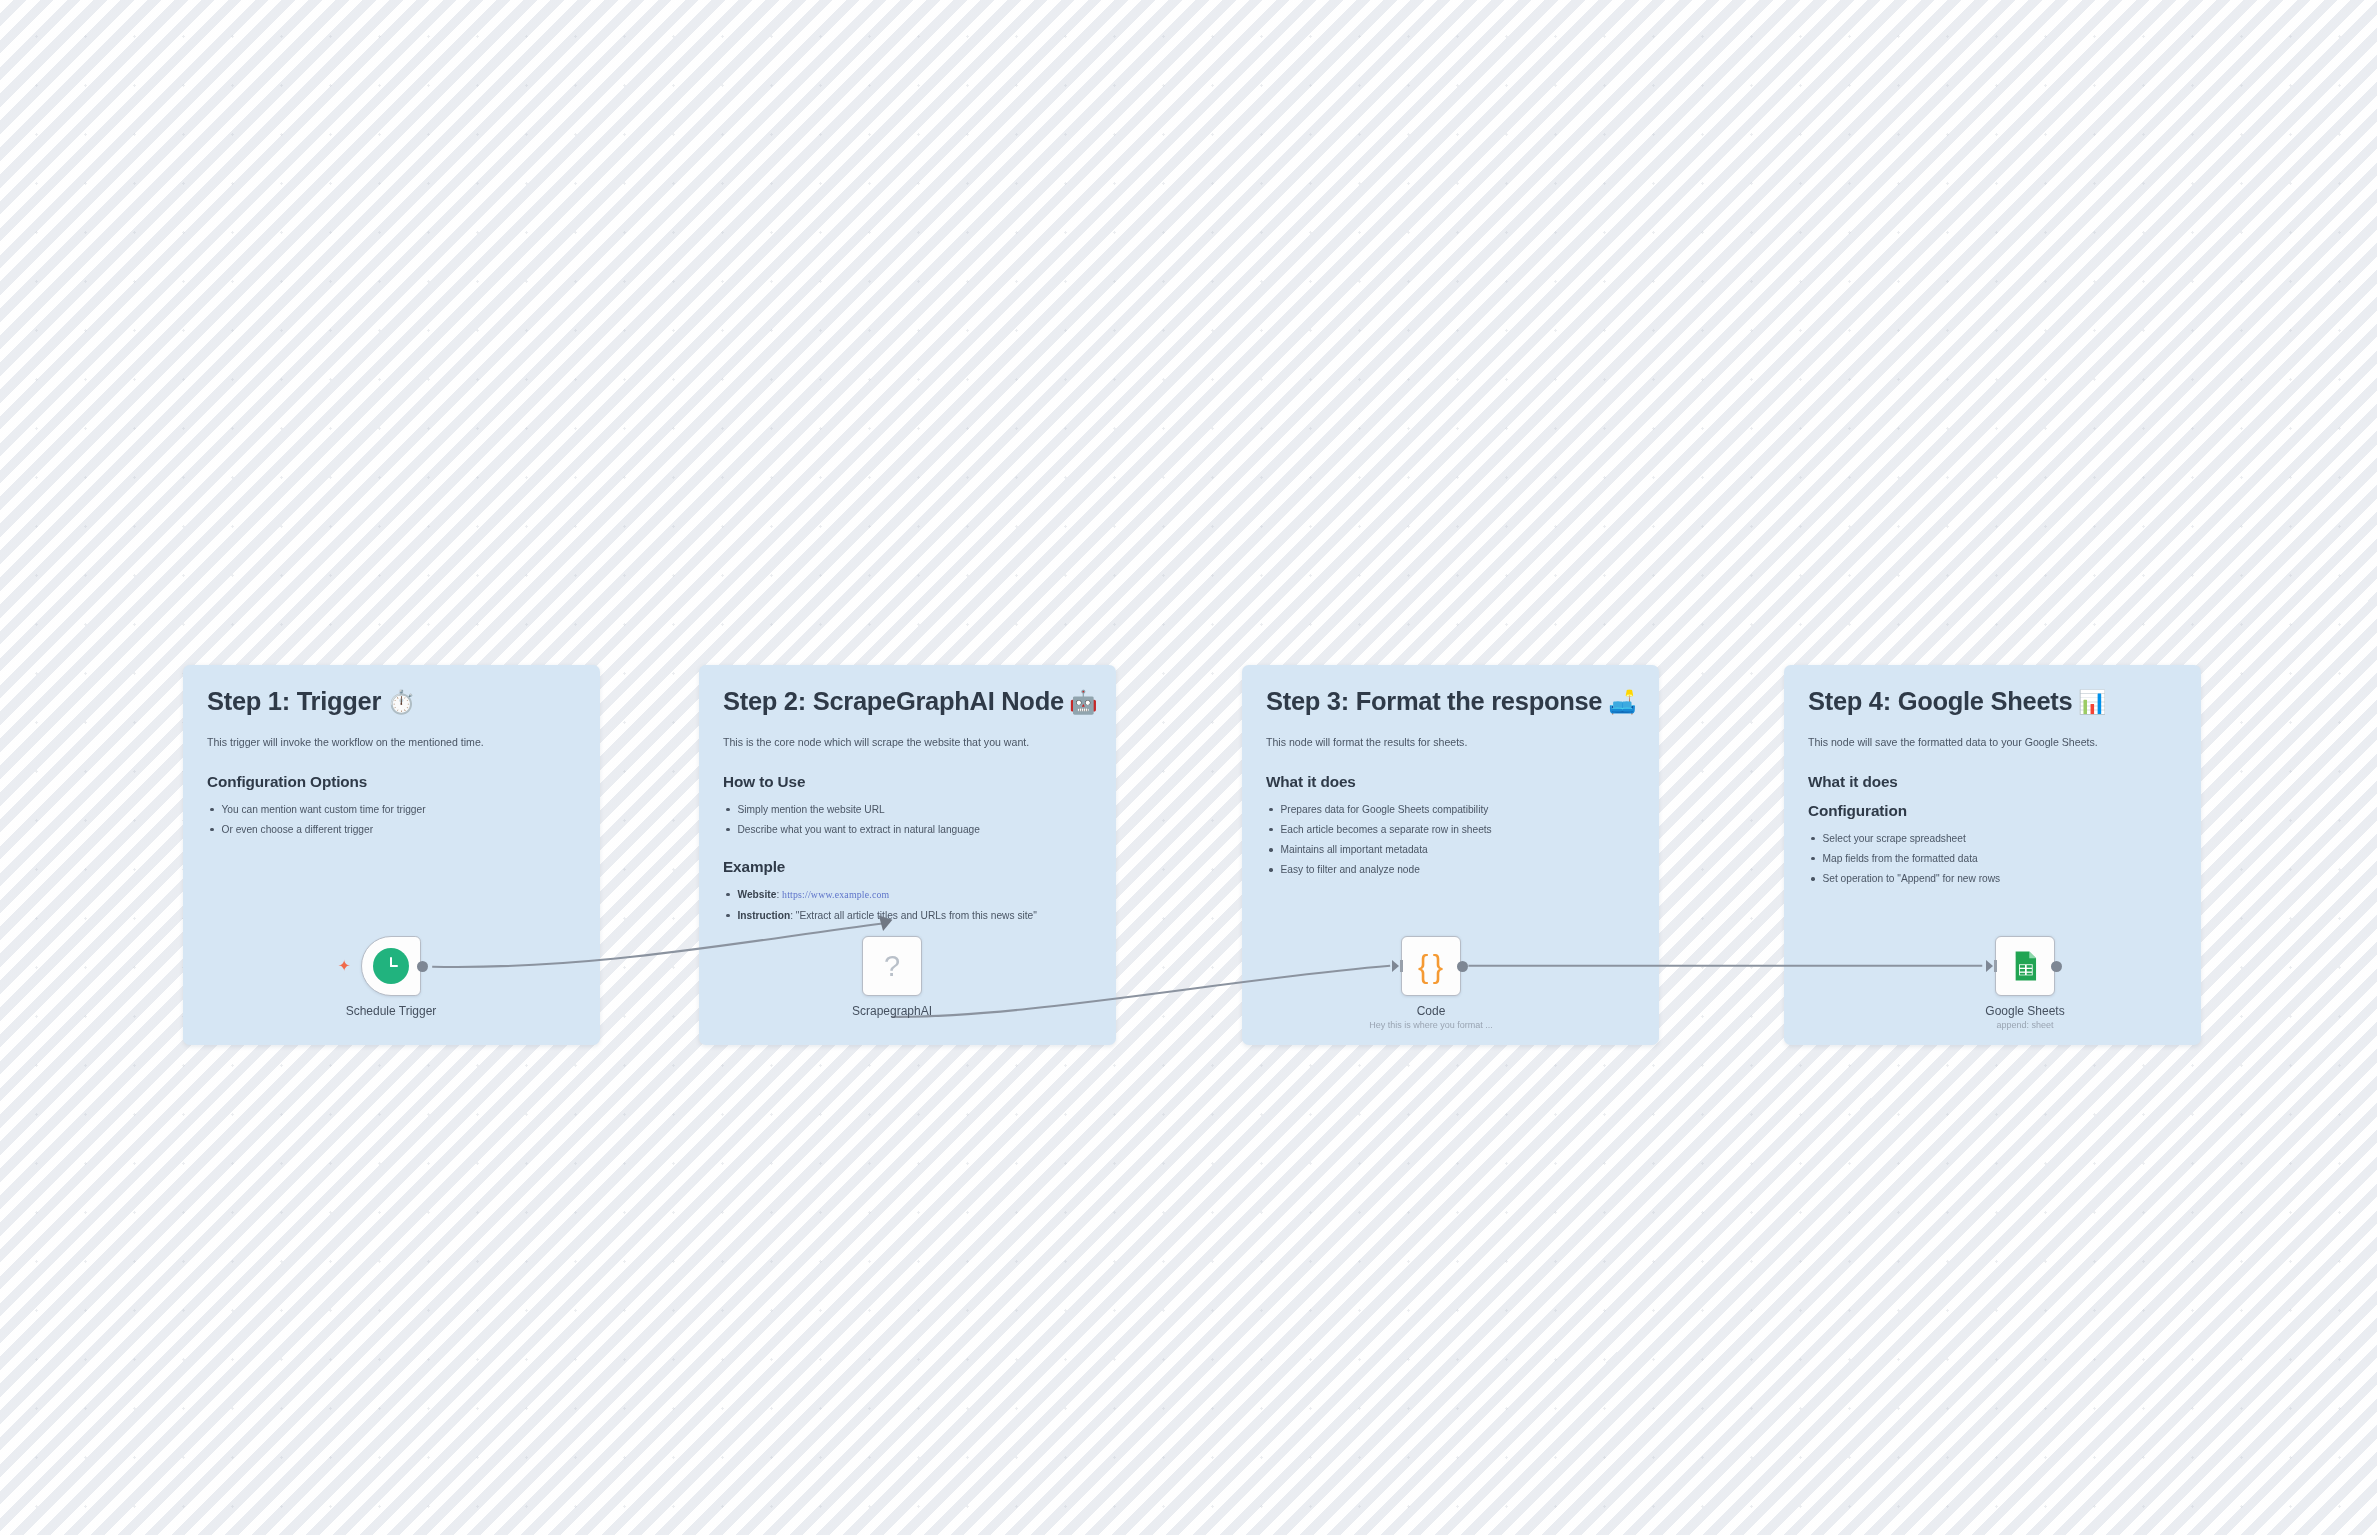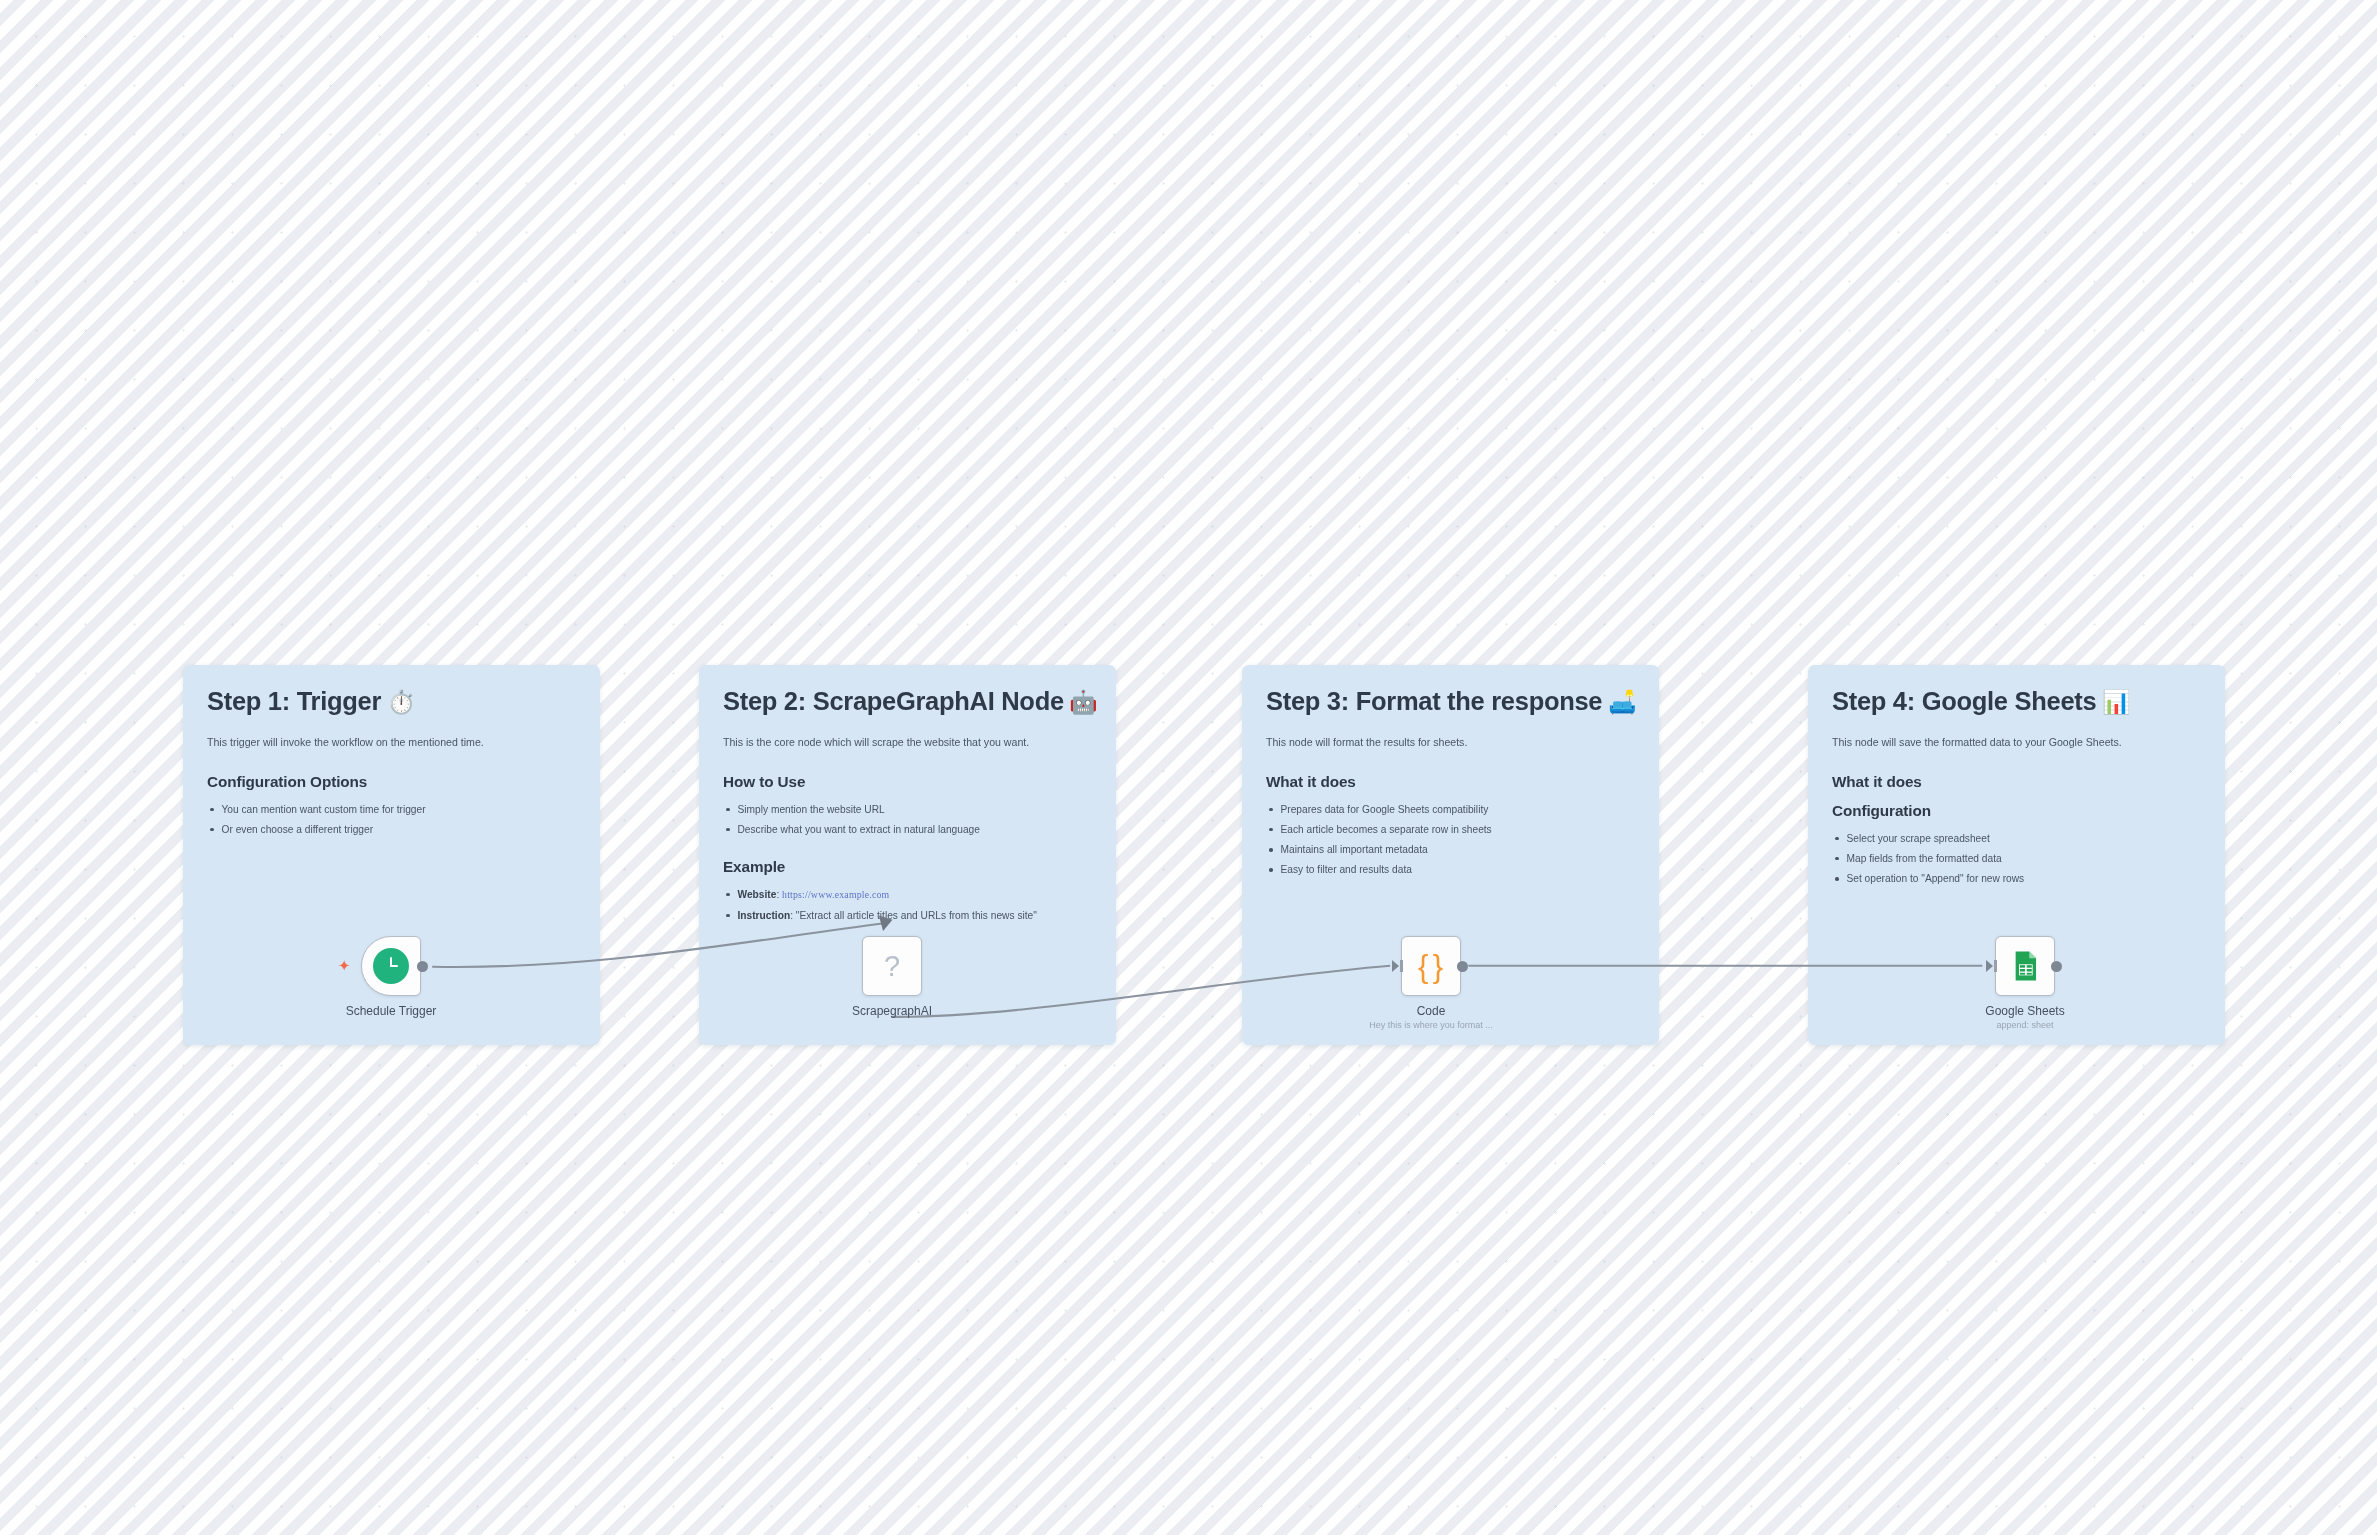--- a/index.html
+++ b/index.html
@@ -248,25 +248,25 @@
 <div class="sticky" style="left:1242px; top:665px; width:417px; height:380px;">
   <h1>
     <span>Step 3: Format the response</span><span class="emo">🛋️</span>
   </h1>
   <div class="intro">This node will format the results for sheets.</div>
   <h2>What it does</h2>
   <ul>
     <li>Prepares data for Google Sheets compatibility</li>
     <li>Each article becomes a separate row in sheets</li>
     <li>Maintains all important metadata</li>
-    <li>Easy to filter and results data</li>
-  </ul>
-</div>
-
-<div class="sticky" style="left:1784px; top:665px; width:417px; height:380px;margin-left:24px;">
+    <li>Easy to filter and analyze node</li>
+  </ul>
+</div>
+
+<div class="sticky" style="left:1784px; top:665px; width:417px; height:380px;">
   <h1>
     <span>Step 4: Google Sheets</span><span class="emo">📊</span>
   </h1>
   <div class="intro">This node will save the formatted data to your Google Sheets.</div>
   <h2>What it does</h2>
   <h2>Configuration</h2>
   <ul class="tight">
     <li>Select your scrape spreadsheet</li>
     <li>Map fields from the formatted data</li>
     <li>Set operation to "Append" for new rows</li>

